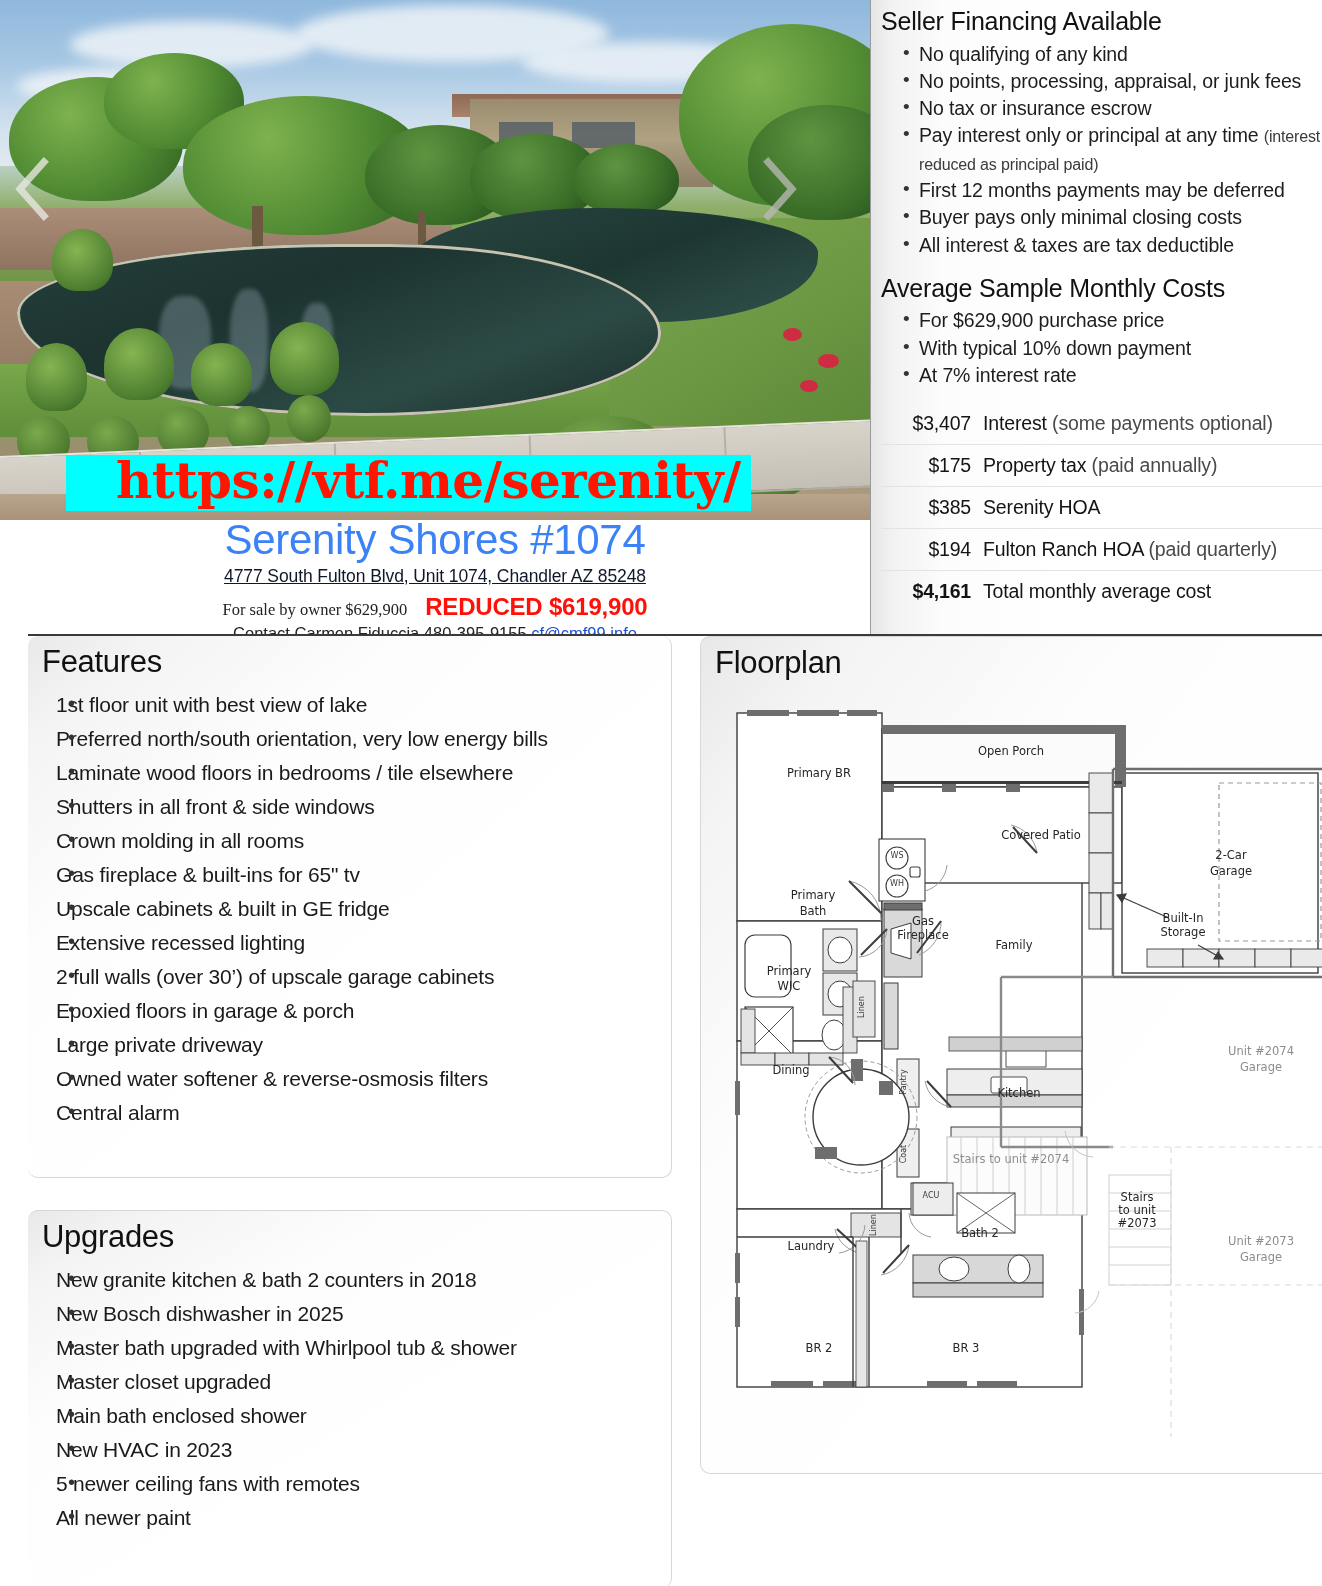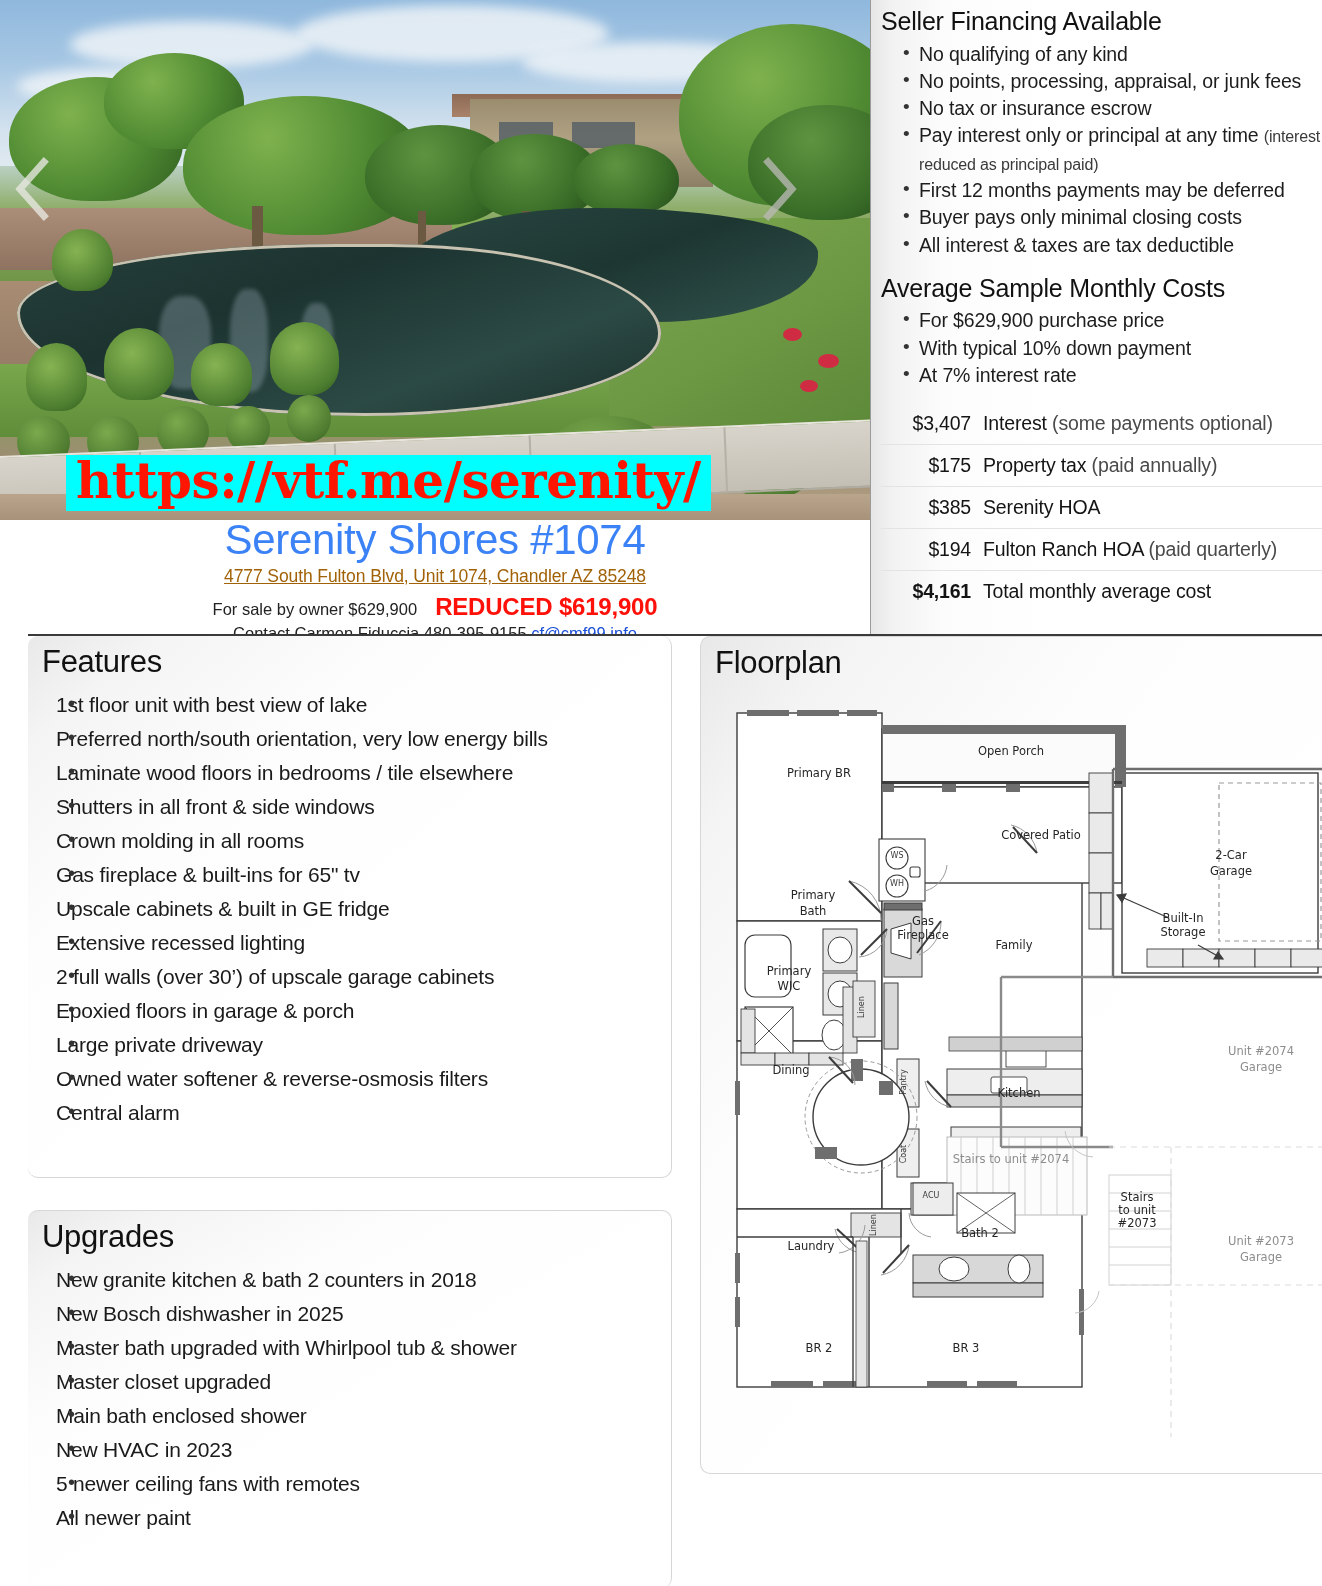--- a/index.html
+++ b/index.html
@@ -105,28 +105,29 @@
     z-index:5;
   }
   .url-banner span {
     font-family:"DejaVu Serif", serif;
     font-weight:700;
     font-size:50px;
     line-height:1.0;
     color:#ff1600;
     letter-spacing:-0.5px;
     white-space:nowrap;
+    margin-left:40px;
   }
 
   .hero-text { position:absolute; left:0; top:516px; width:870px; text-align:center; }
   .prop-title { font-size:42px; font-weight:400; color:#3b82f6; letter-spacing:-0.3px; line-height:1.12; }
-  .prop-addr { display:inline-block; margin-top:3px; font-size:17.5px; color:#a16207;
+  .prop-addr { display:inline-block; margin-top:3px; font-size:17.5px; color:#0f172a;
     text-decoration:underline; letter-spacing:-0.1px; }
   .price-line { margin-top:6px; font-size:0; white-space:nowrap; }
-  .price-fsbo { font-size:16.5px; color:#222; }
+  .price-fsbo { font-size:16.5px; color:#222;font-family:Liberation Serif, serif; }
   .price-reduced { font-size:24px; font-weight:700; color:#ff1008; margin-left:18px; letter-spacing:-0.2px; }
   .contact-line { margin-top:3px; font-size:16.5px; color:#222; }
   .contact-email { color:#1a4fd6; text-decoration:underline; }
 
   
   .fin-panel {
     position:absolute; top:0; left:870px; width:520px; height:634px;
     background: linear-gradient(to right,#e6e6e6 0%, #f2f2f2 4%, #fcfcfc 14%, #ffffff 36%, #ffffff 100%);
     border-left:1px solid #9a9a9a;
     padding:6px 6px 0 10px;

